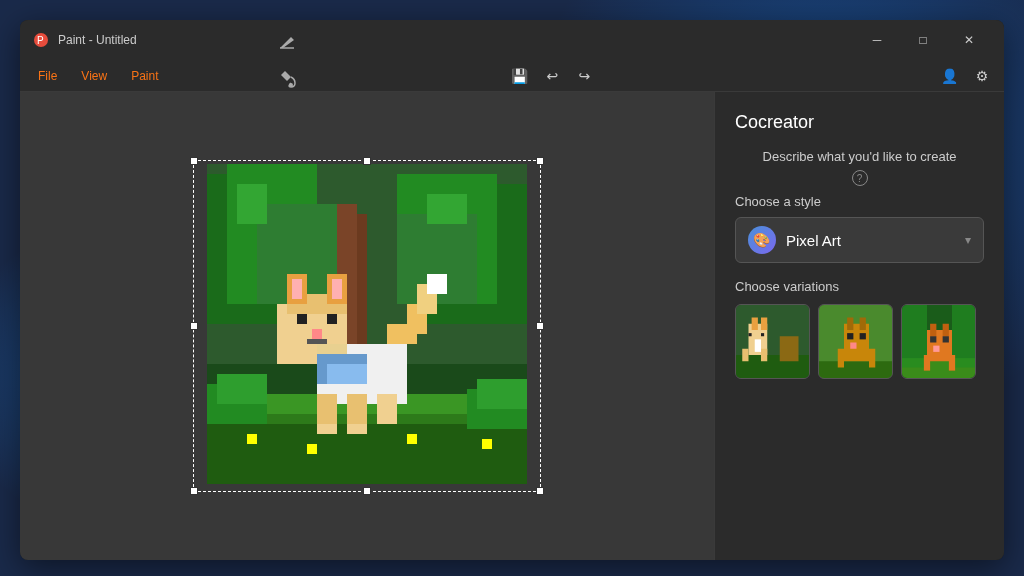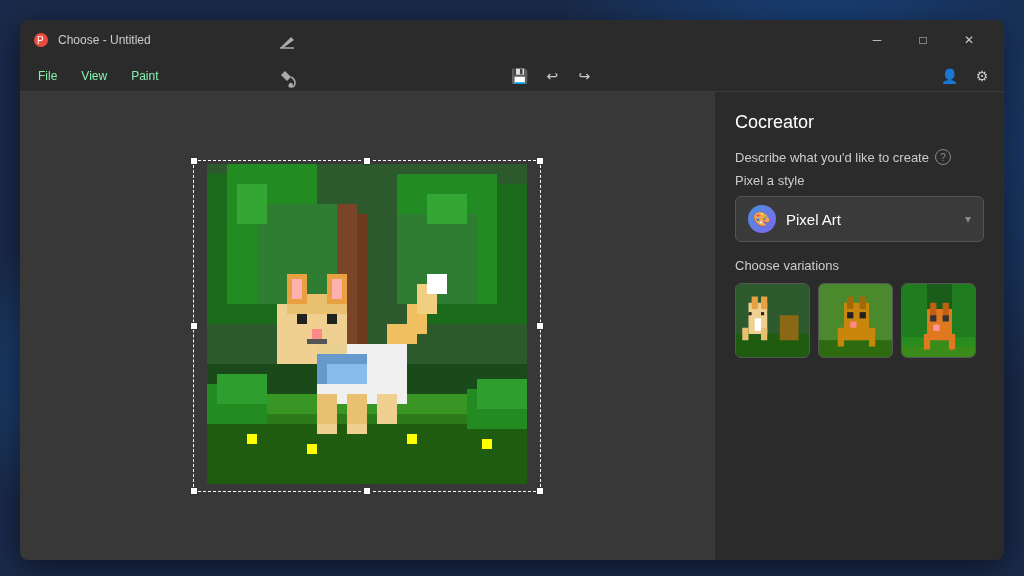--- a/index.html
+++ b/index.html
@@ -75,21 +75,21 @@
       background: #2b2b2b;
       display: flex;
       align-items: center;
       padding: 0 8px;
       gap: 4px;
       border-bottom: 1px solid #3a3a3a;
     }
     .menu-item {
       padding: 4px 10px;
       font-size: 12px;
-      color: #86efac;
+      color: #f97316;
       cursor: pointer;
       border-radius: 4px;
     }
     .menu-separator { flex: 1; }
     .menu-icon-btn {
       width: 28px; height: 28px;
       display: flex; align-items: center; justify-content: center;
       color: #ccc;
       font-size: 14px;
       cursor: pointer;
@@ -150,20 +150,21 @@
       font-weight: 400;
       margin-bottom: 16px;
     }
     .cocreator-label {
       font-size: 13px;
       color: #ccc;
       margin-bottom: 8px;
       display: flex;
       align-items: center;
       gap: 6px;
+      flex-direction: column;
     }
     .info-icon {
       width: 16px; height: 16px;
       border-radius: 50%;
       border: 1px solid #888;
       display: flex; align-items: center; justify-content: center;
       font-size: 10px;
       color: #888;
       cursor: pointer;
     }
@@ -310,21 +311,21 @@
 
 <div class="app-window">
 
   <div class="titlebar">
     <div class="paint-icon">
       <svg width="16" height="16" viewBox="0 0 16 16">
         <circle cx="8" cy="8" r="7" fill="#e74c3c"></circle>
         <text x="4" y="12" font-size="10" fill="white">P</text>
       </svg>
     </div>
-    <span class="titlebar-title">Choose - Untitled</span>
+    <span class="titlebar-title">Paint - Untitled</span>
     <div class="titlebar-controls">
       <button class="titlebar-btn">─</button>
       <button class="titlebar-btn">□</button>
       <button class="titlebar-btn close">✕</button>
     </div>
   </div>
 
   <div class="menubar">
     <span class="menu-item">File</span>
     <span class="menu-item">View</span>
@@ -659,21 +660,21 @@
 
   <div class="cocreator-panel">
     <h2 class="cocreator-title">Cocreator</h2>
 
     <div class="cocreator-label">
       <span>Describe what you'd like to create</span>
       <div class="info-icon">?</div>
     </div>
 
 
-    <div class="style-label">Pixel a style</div>
+    <div class="style-label">Choose a style</div>
 
     <div class="style-dropdown">
       <div class="style-icon">🎨</div>
       <span class="style-name">Pixel Art</span>
       <span class="style-chevron">▾</span>
     </div>
 
     <div class="explore-label">Choose variations</div>
 
     <div class="variations-grid">

